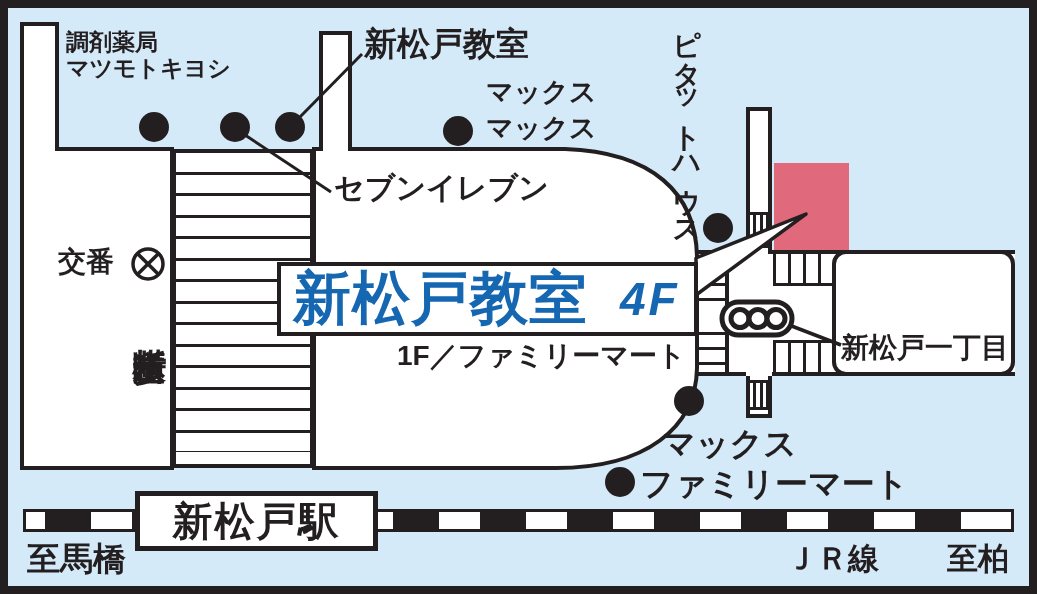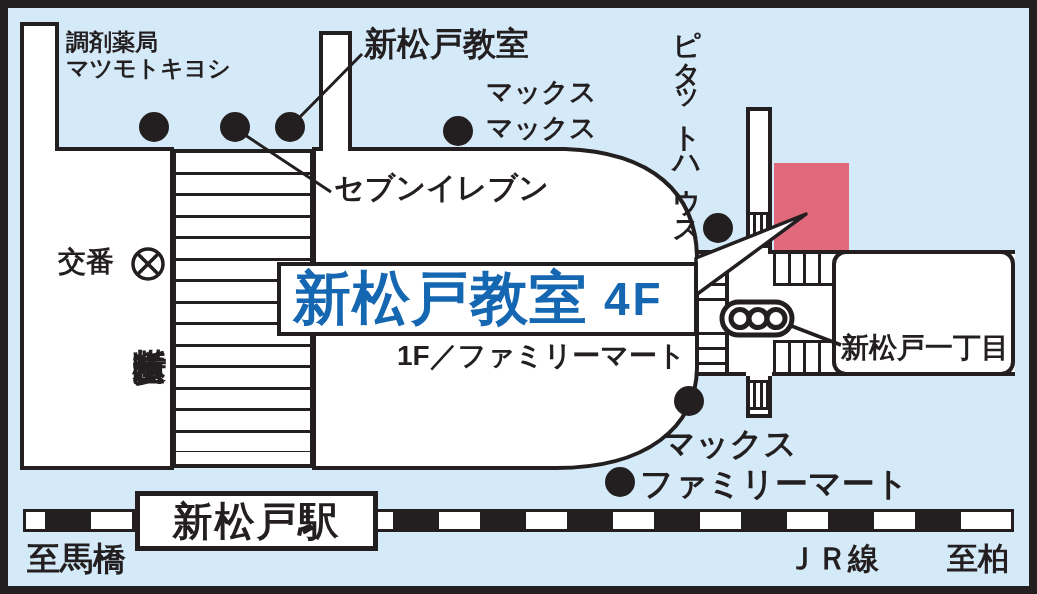--- a/index.html
+++ b/index.html
@@ -52,21 +52,21 @@
   #block-right{position:absolute;left:832px;top:250px;width:183px;height:126px;
     background:#fff;border:4px solid var(--ink);border-radius:14px;z-index:2;}
   #dest{position:absolute;left:774px;top:163px;width:75px;height:87px;
     background:var(--red);z-index:2;}
   svg#map-lines{position:absolute;left:0;top:0;z-index:3;pointer-events:none;}
   
   #classroom-box{position:absolute;left:277px;top:262px;width:421px;height:74px;
     background:#fff;border:4px solid var(--ink);z-index:4;
     display:flex;align-items:center;padding-left:12px;}
   #classroom-box .nm{font-size:58px;color:var(--blue);letter-spacing:1px;}
-  #classroom-box .fl{font-size:46px;color:var(--blue);margin-left:16px;letter-spacing:3px;}
+  #classroom-box .fl{font-size:46px;color:var(--blue);margin-left:32px;letter-spacing:3px;font-style:italic;}
   #station-box{position:absolute;left:135px;top:491px;width:243px;height:60px;
     background:#fff;border:5px solid var(--ink);z-index:4;
     display:flex;align-items:center;justify-content:center;}
   #station-box span{font-size:40px;letter-spacing:2px;}
   
   #railroad{position:absolute;left:23px;top:509px;width:991px;height:23px;
     background:var(--ink);z-index:2;}
   #railroad .dash{position:absolute;left:3px;right:3px;top:3px;bottom:3px;
     background:repeating-linear-gradient(90deg,#fff 0 41px,var(--ink) 41px 87px);
     background-position:-22px 0;}

